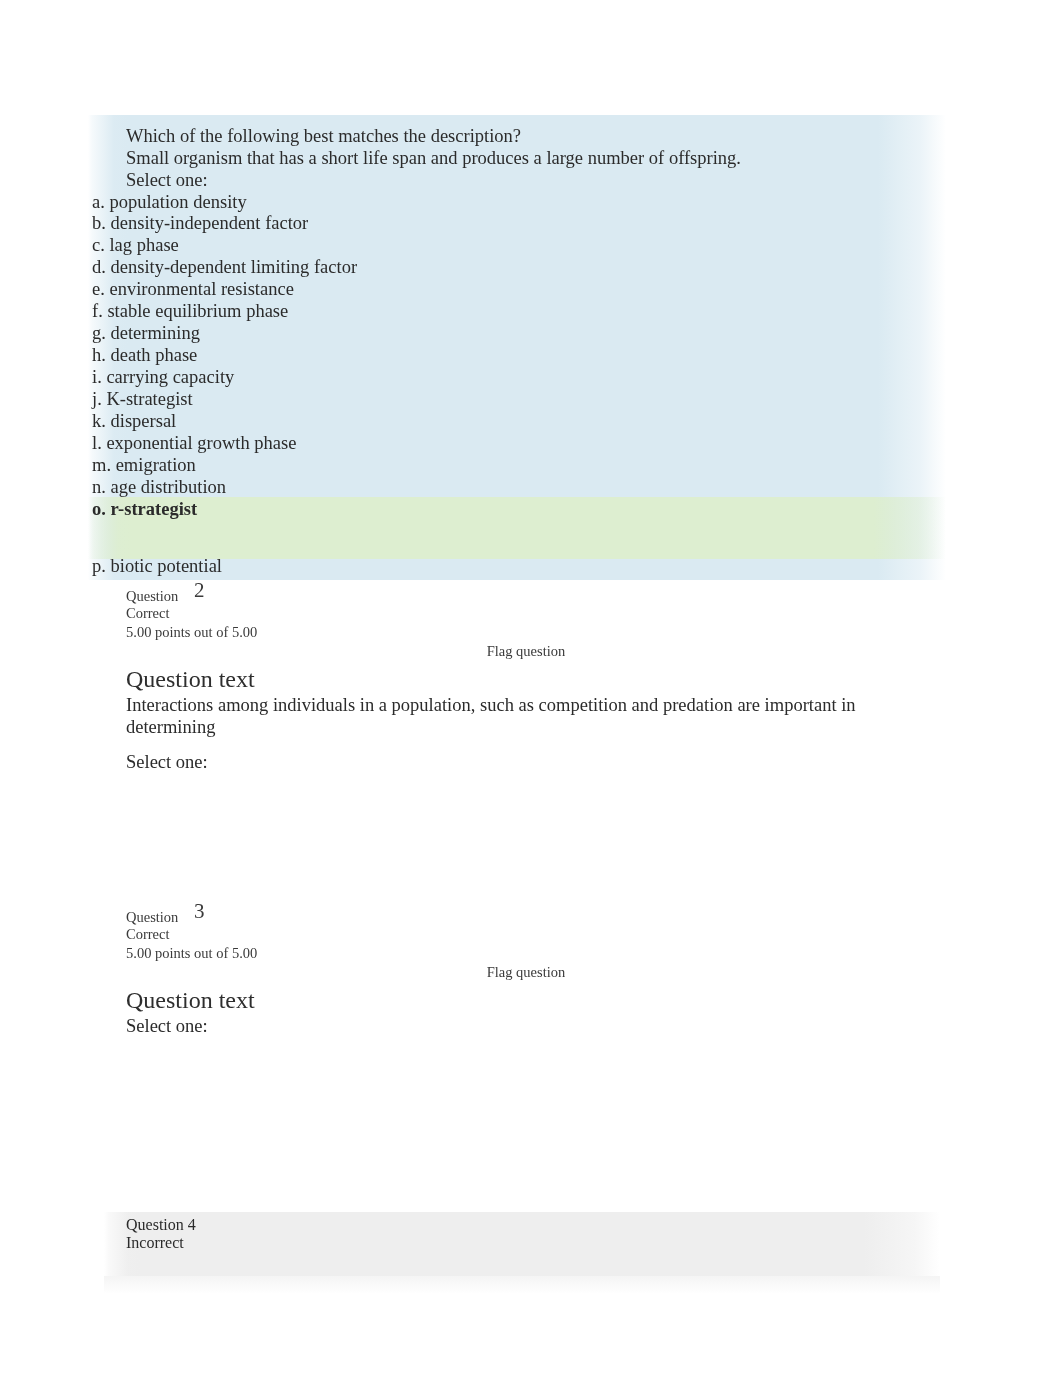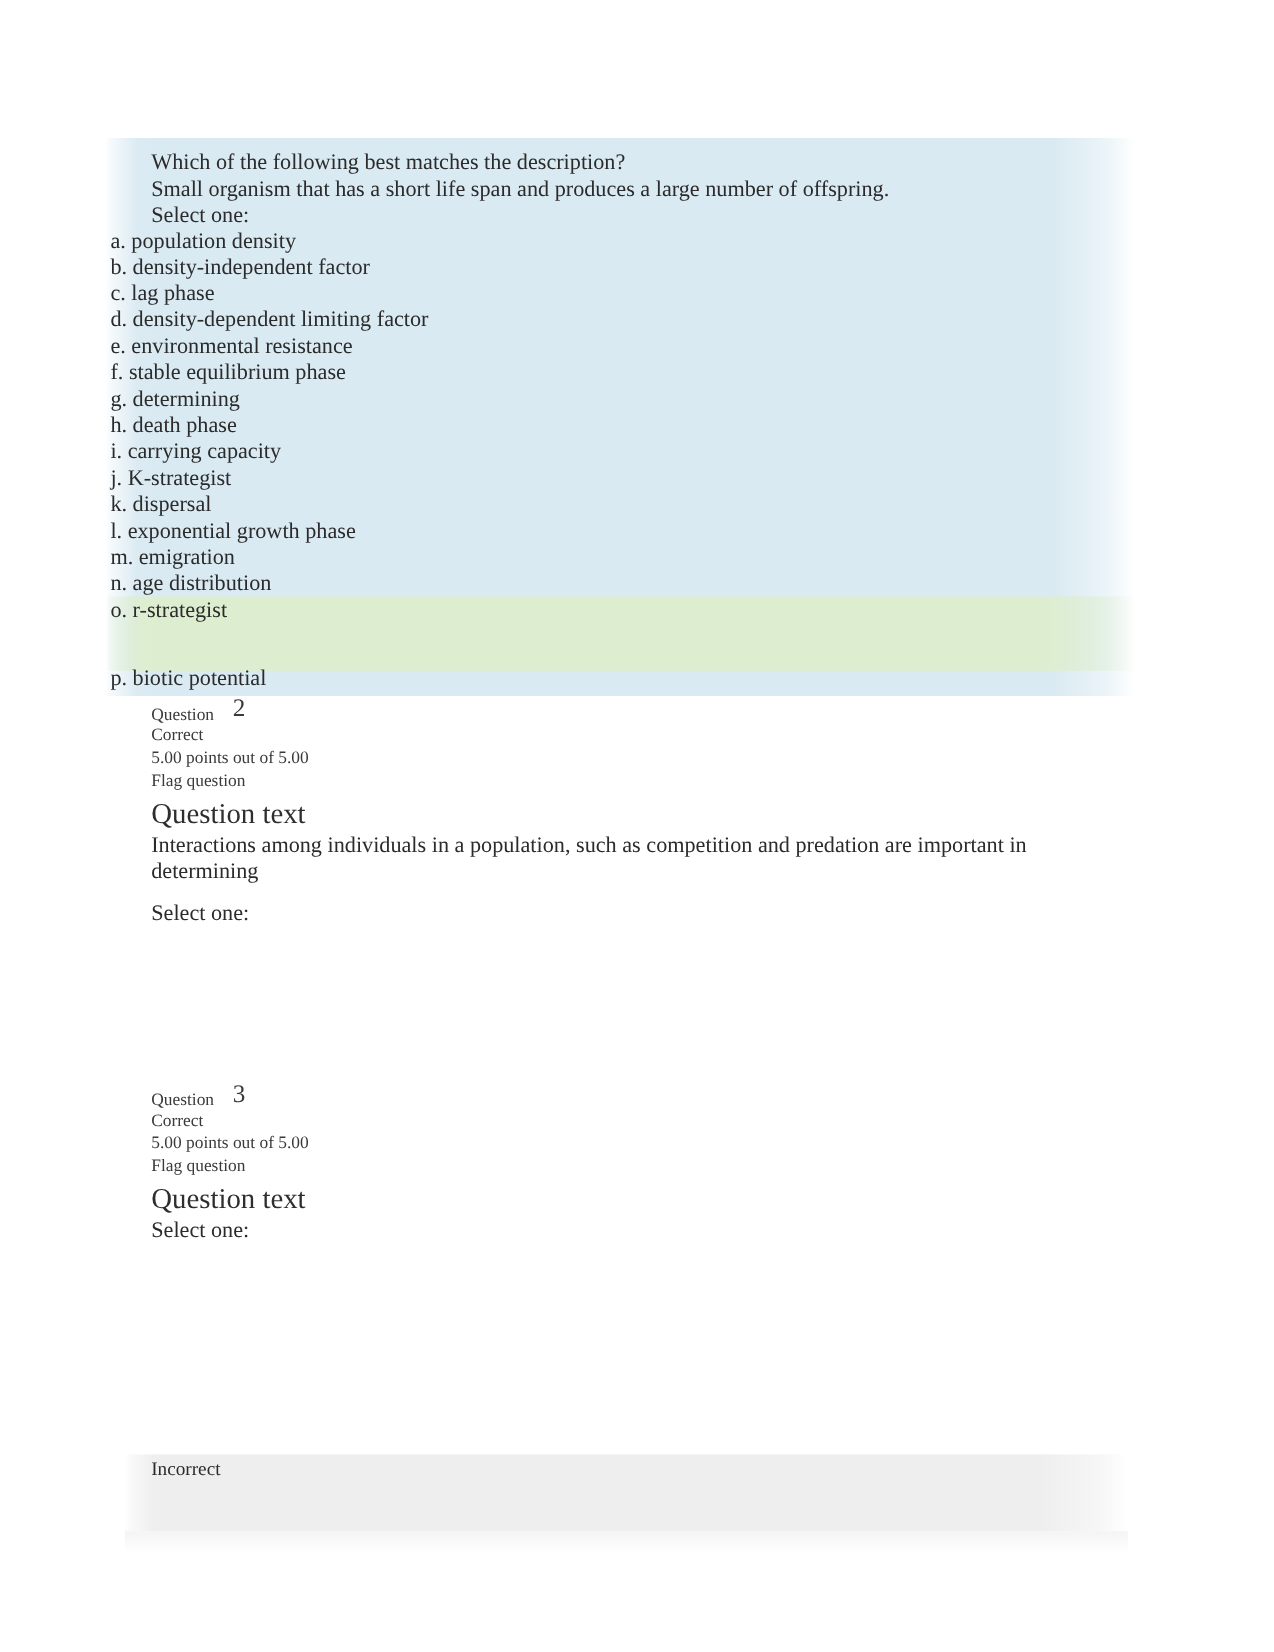--- a/index.html
+++ b/index.html
@@ -104,20 +104,21 @@
   .qmeta .qpoints {
     font-size: 14.5px;
     line-height: 19px;
     color: #3a3a3a;
   }
   .qmeta .qflag {
     font-size: 14.5px;
     line-height: 19px;
     color: #3a3a3a;
     cursor: pointer;
+    text-align: center;
   }
   .qmeta .qheading {
     font-size: 24px;
     line-height: 30px;
     color: #2e2e2e;
     margin-top: 3px;
   }
   .qmeta .qbody {
     font-size: 18.5px;
     line-height: 21.5px;
@@ -190,21 +191,21 @@
     <div class="q1-opt" style="top:164px;">e. environmental resistance</div>
     <div class="q1-opt" style="top:186px;">f. stable equilibrium phase</div>
     <div class="q1-opt" style="top:208px;">g. determining</div>
     <div class="q1-opt" style="top:230px;">h. death phase</div>
     <div class="q1-opt" style="top:252px;">i. carrying capacity</div>
     <div class="q1-opt" style="top:274px;">j. K-strategist</div>
     <div class="q1-opt" style="top:296px;text-align:right;">k. dispersal</div>
     <div class="q1-opt" style="top:318px;">l. exponential growth phase</div>
     <div class="q1-opt" style="top:340px;">m. emigration</div>
     <div class="q1-opt" style="top:362px;">n. age distribution</div>
-    <div class="q1-opt" style="top:384px;">o. r-strategist</div>
+    <div class="q1-opt" style="top:384px;font-weight:bold;">o. r-strategist</div>
     <div class="q1-opt" style="top:441px;">p. biotic potential</div>
   </div>
 </div>
 
 <div class="qmeta" id="q2-meta">
   <div class="qno-row">
     <span class="qno-label">Question</span>
     <span class="qno-num">2</span>
   </div>
   <div class="qstate">Correct</div>
@@ -222,15 +223,19 @@
   </div>
   <div class="qstate">Correct</div>
   <div class="qpoints">5.00 points out of 5.00</div>
   <div class="qflag">Flag question</div>
   <div class="qheading">Question text</div>
   <div class="qselect" id="q3-select">Select one:</div>
 </div>
 
 <div id="q4-block">
   <div id="q4-meta">
+    <div class="qno-row">
+      <span class="qno-label">Question</span>
+      <span class="qno-num">4</span>
+    </div>
     <div class="qstate">Incorrect</div>
   </div>
 </div>
 
 </body></html>

